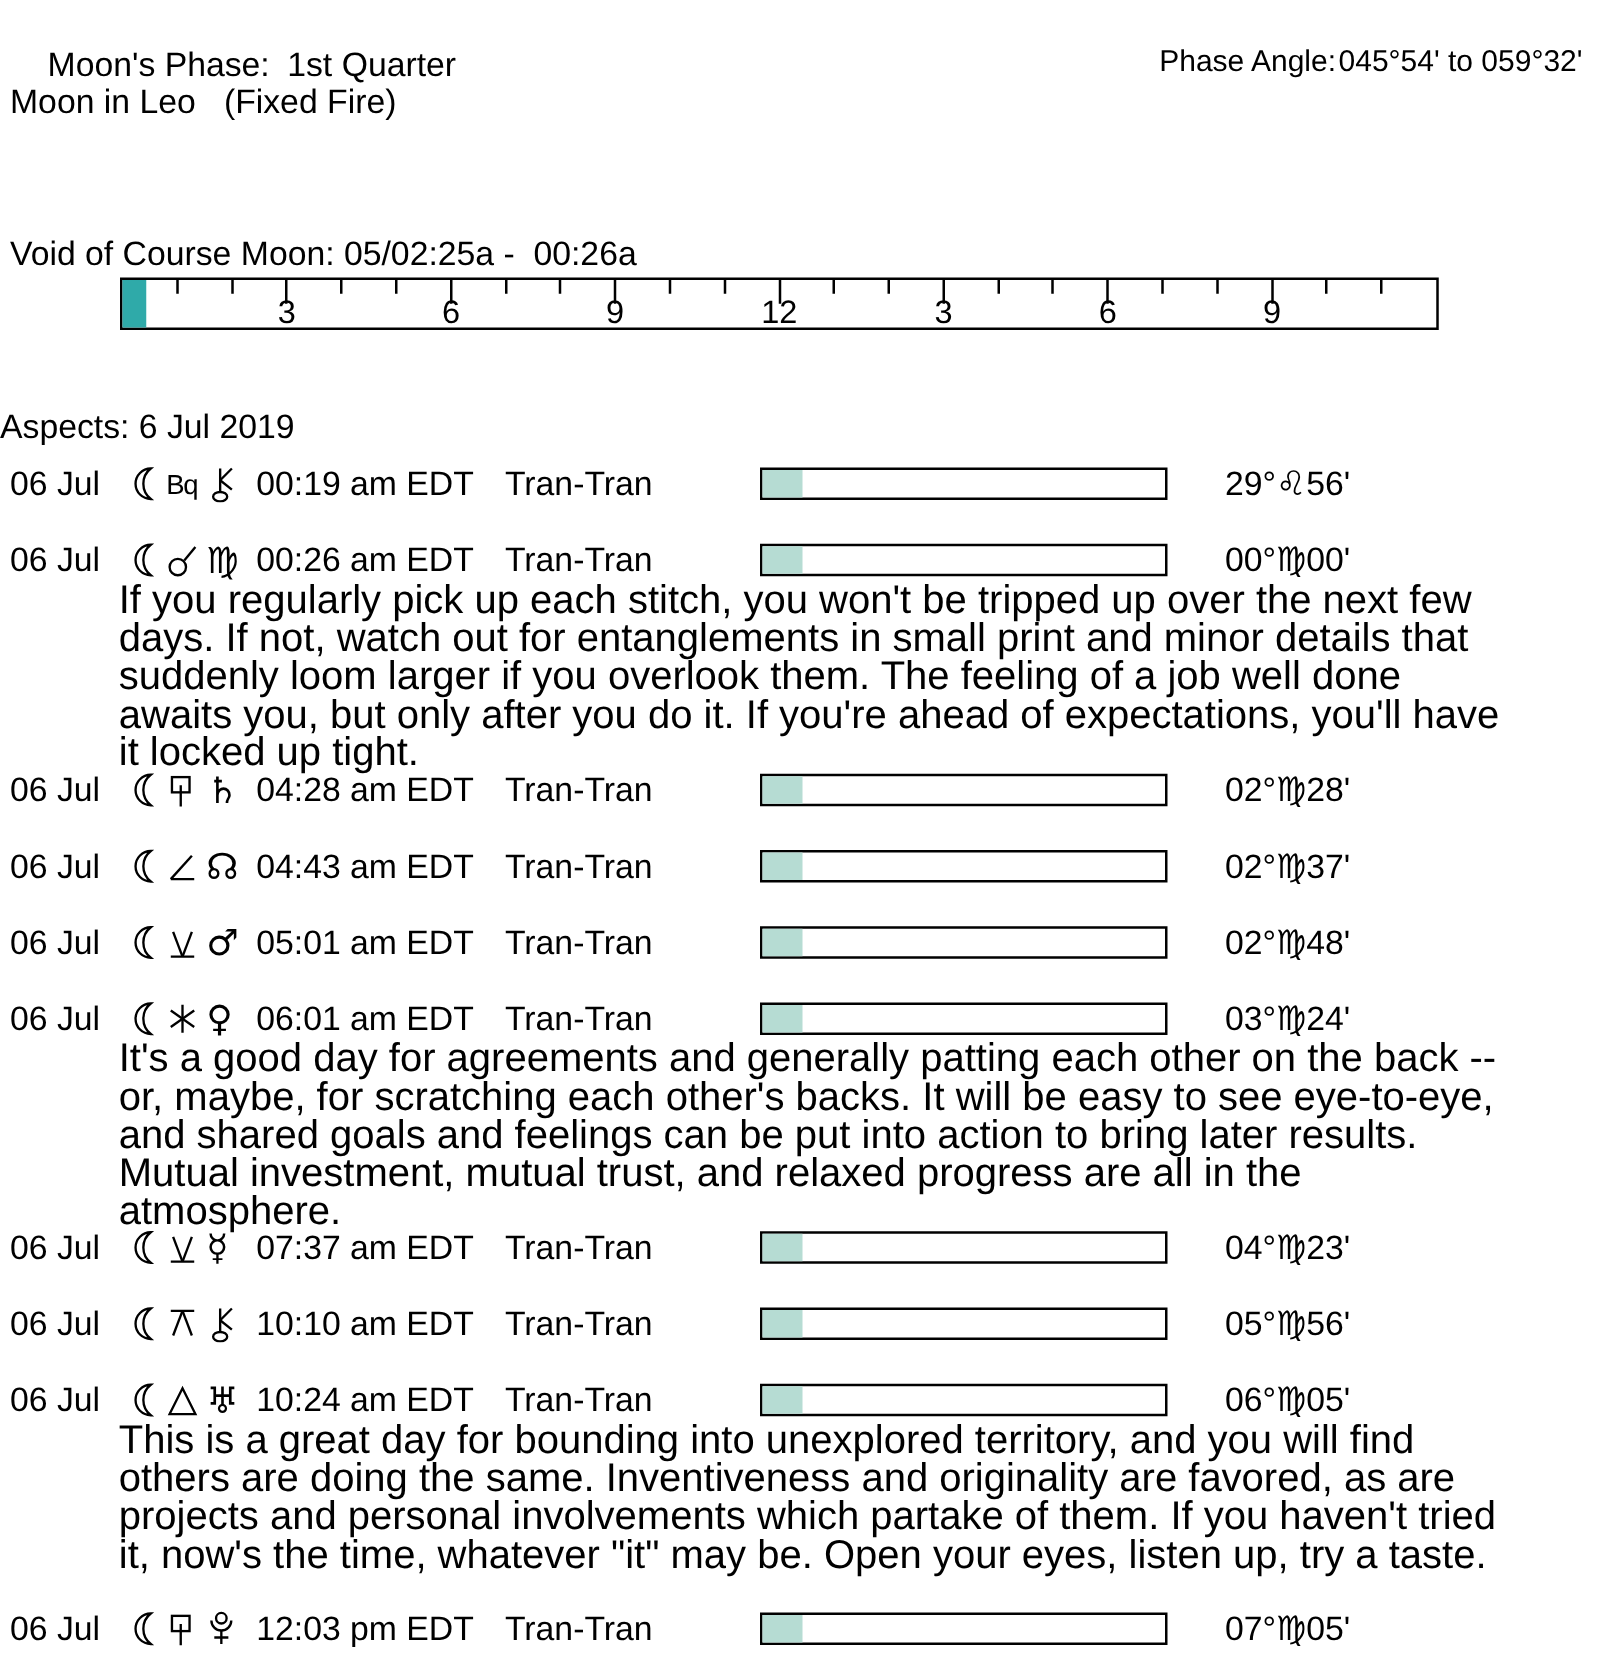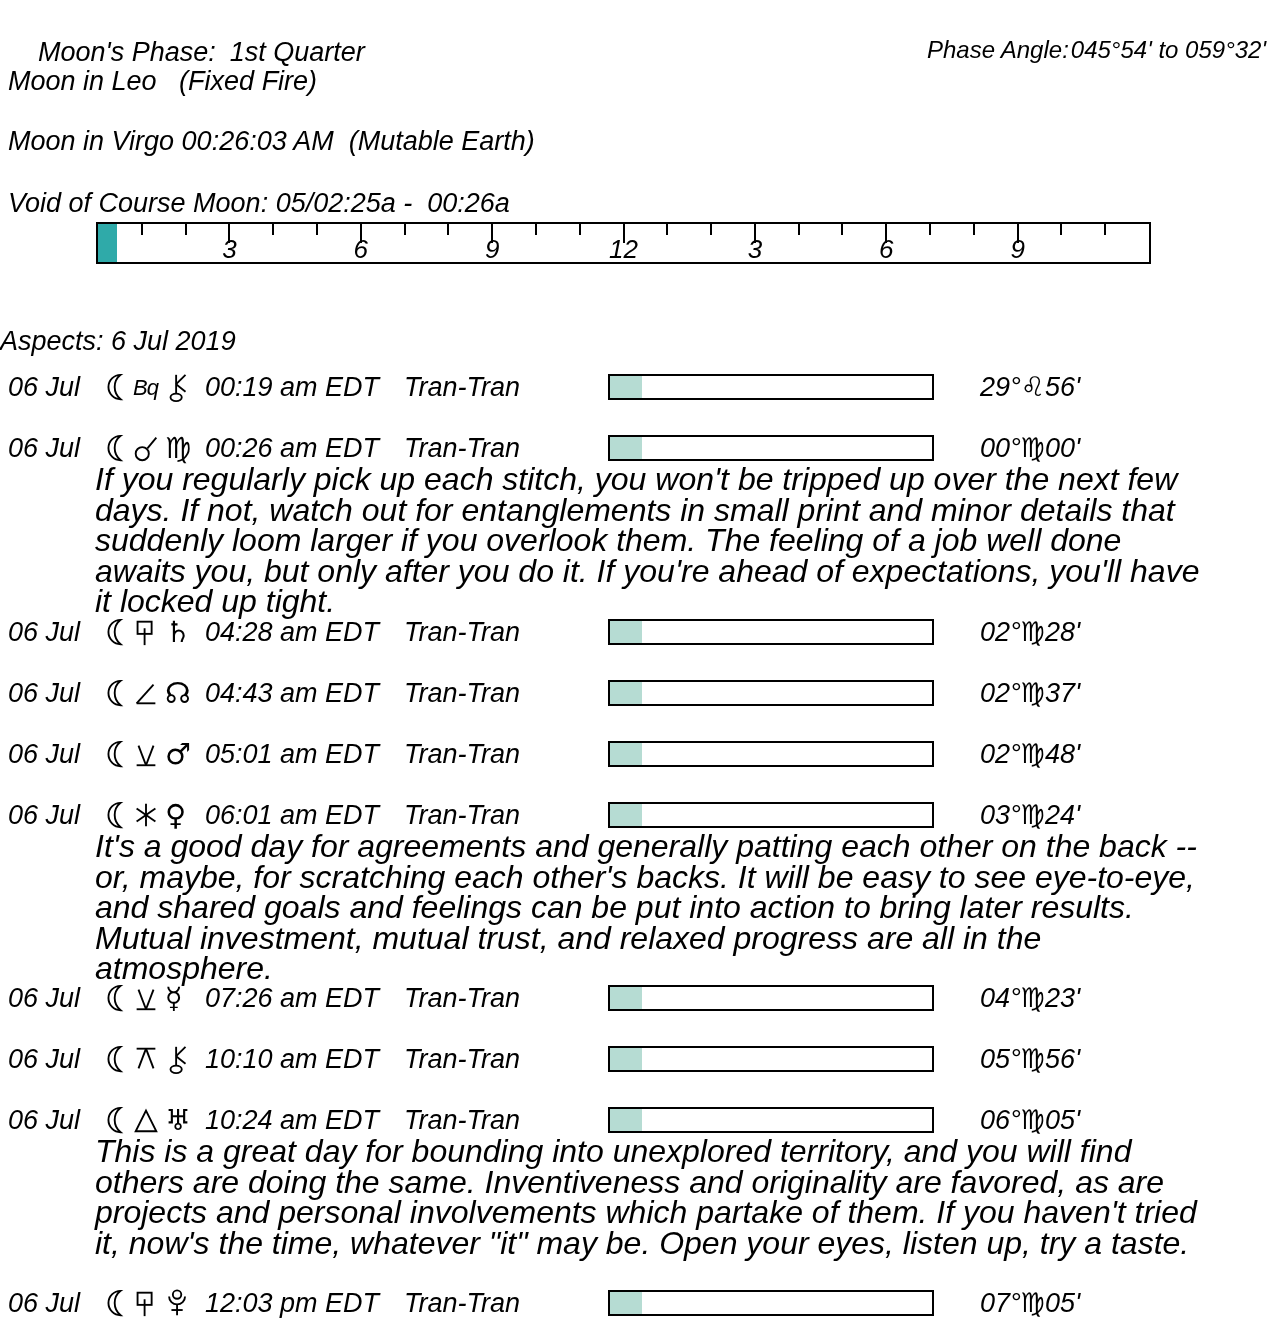--- a/index.html
+++ b/index.html
@@ -1,17 +1,17 @@
 <!DOCTYPE html>
 <html><head>
 <meta charset="utf-8">
 <style>
   html,body{margin:0;padding:0;background:#fff;}
   .page{position:relative;width:1278px;height:1328px;background:#fff;color:#000;
-        font-family:"Liberation Sans","DejaVu Sans",sans-serif;overflow:hidden;font-style:italic;}
+        font-family:"Liberation Sans","DejaVu Sans",sans-serif;overflow:hidden;}
   .hline{position:absolute;left:8px;font-size:27px;white-space:pre;}
   .hline .val{margin-left:14px;}
   #phase-angle{position:absolute;right:12px;top:8px;font-size:24px;white-space:pre;}
   #phase-angle .val{margin-left:2px;}
   #ruler{position:absolute;left:96px;top:222px;width:1051px;height:38px;border:2px solid #000;background:#fff;}
   .void-fill{position:absolute;left:0;top:0;height:100%;}
   .tick{position:absolute;top:0;width:2px;background:#000;transform:translateX(-1px);}
   .tick.short{height:11px;}
   .tick.long{height:19px;}
   .hour-label{position:absolute;bottom:0;font-size:26px;line-height:26px;transform:translateX(-50%);}
@@ -40,21 +40,20 @@
   <div class="hline" style="top:6px">
     <span>Moon's Phase:</span><span class="val">1st Quarter</span>
   </div>
 
   <div id="phase-angle">
     <span>Phase Angle:</span><span class="val">045°54' to 059°32'</span>
   </div>
 
   <div class="hline" style="top:66px">Moon in Leo   (Fixed Fire)</div>
 
-  <div class="hline" style="top:126px">Moon in Virgo 00:26:03 AM  (Mutable Earth)</div>
 
   <div class="hline" style="top:188px">Void of Course Moon: 05/02:25a -  00:26a</div>
 
   <div id="ruler">
       <div class="void-fill" style="width: 1.8%; background: rgb(47, 170, 169);"></div>
       <div class="tick short" style="left: 4.16667%;"></div>
       <div class="tick short" style="left: 8.33333%;"></div>
       <div class="tick long" style="left: 12.5%;"></div>
       <div class="tick short" style="left: 16.6667%;"></div>
       <div class="tick short" style="left: 20.8333%;"></div>
@@ -228,21 +227,21 @@
           </svg>
         </span>
         <span class="c-aspect">
           <svg class="glyph" viewBox="0 0 26 32" width="26" height="30" fill="none" stroke="#000" stroke-width="2">
             <line x1="3" y1="28" x2="23" y2="28"></line>
             <line x1="5" y1="7" x2="13" y2="28"></line>
             <line x1="21" y1="7" x2="13" y2="28"></line>
           </svg>
         </span>
         <span class="c-body pchar">☿</span>
-        <span class="c-time">07:26 am EDT</span>
+        <span class="c-time">07:37 am EDT</span>
         <span class="c-mode">Tran-Tran</span>
         <div class="c-bar">
           <div class="fill" style="width: 10%; background: rgb(182, 220, 211);"></div>
         </div>
         <span class="c-value">04°♍23'</span>
       </div>
       <div class="row" style="top: 1043px;">
         <span class="c-date">06 Jul</span>
         <span class="c-moon">
           <svg class="glyph" viewBox="0 0 26 32" width="26" height="30" fill="none" stroke="#000" stroke-width="2">

